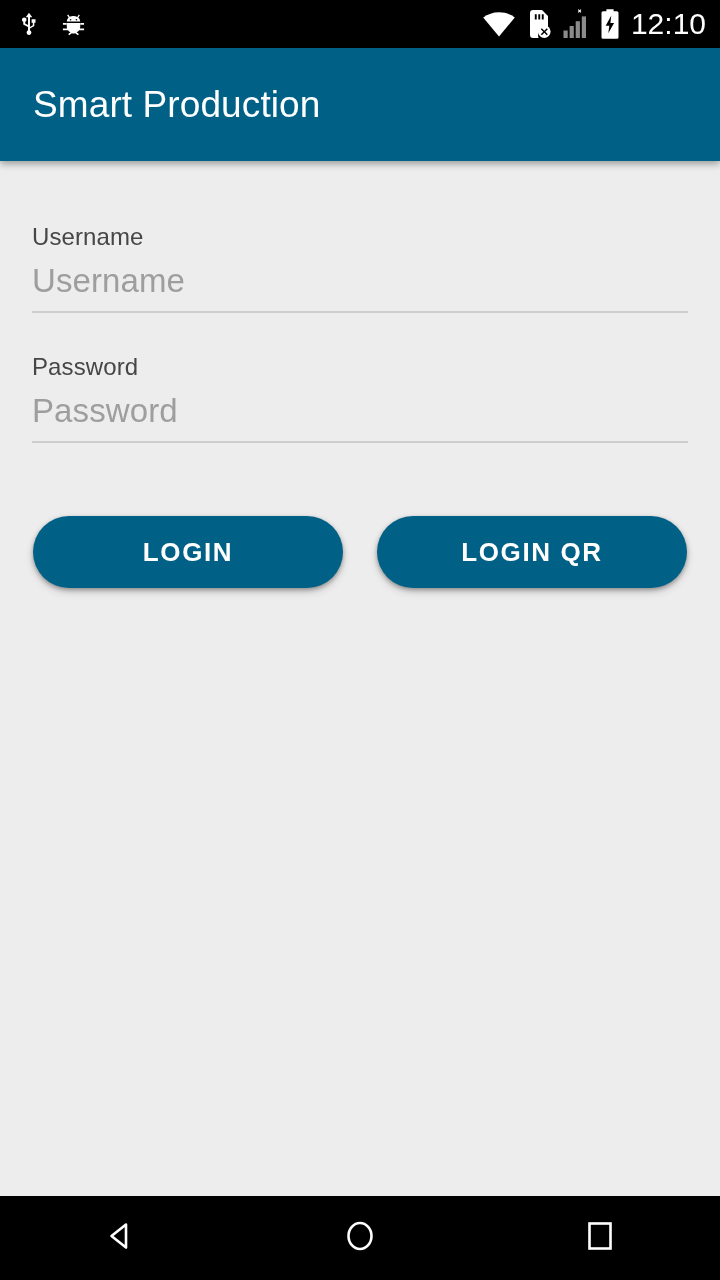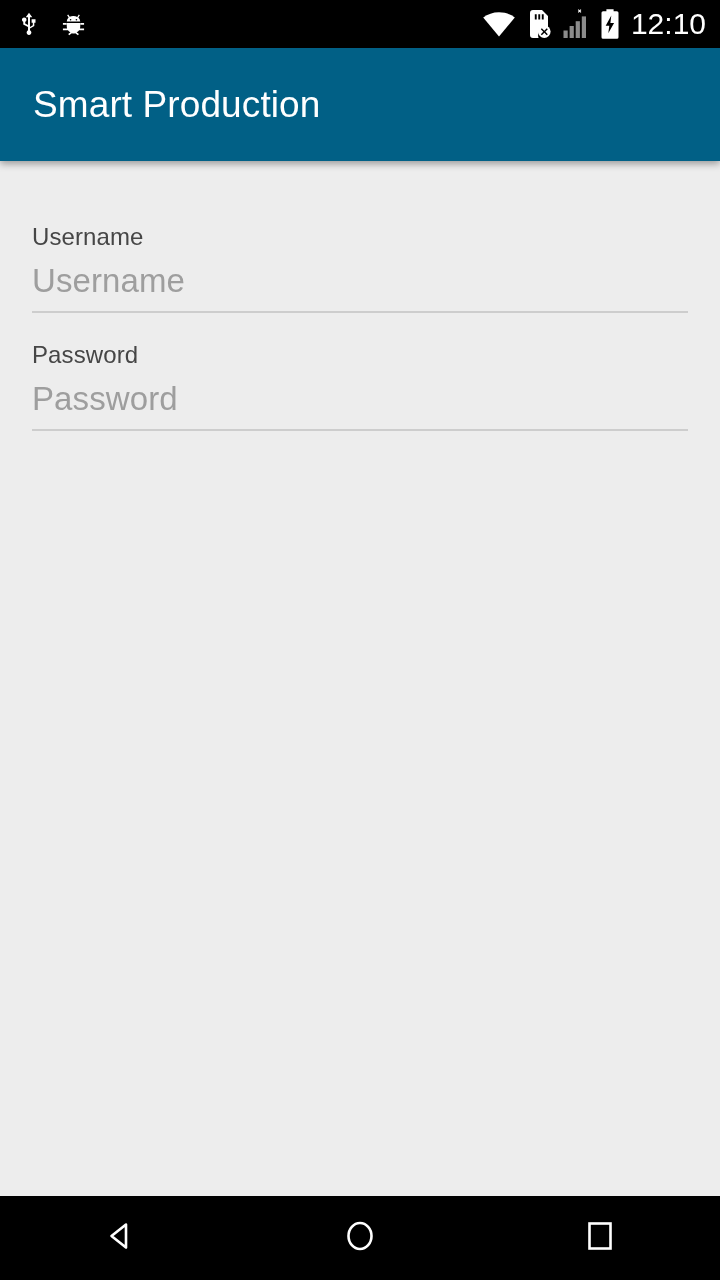--- a/index.html
+++ b/index.html
@@ -92,21 +92,21 @@
     height: 805px;
     background: #ededed;
   }
 
   .field-group {
     position: absolute;
     left: 32px;
     width: 656px;
   }
   .field-group.username { top: 62px; }
-  .field-group.password { top: 180px; }
+  .field-group.password { top: 192px; }
 
   .field-label {
     color: #464646;
     font-size: 24px;
     line-height: 28px;
     font-weight: 400;
     letter-spacing: 0.1px;
     height: 28px;
     display: block;
   }
@@ -250,20 +250,24 @@
       <input class="field-input" type="text" placeholder="Username" style="">
       <div class="field-underline"></div>
     </div>
 
     <div class="field-group password">
       <label class="field-label">Password</label>
       <input class="field-input" type="text" placeholder="Password" style="">
       <div class="field-underline"></div>
     </div>
 
+    <div class="button-row">
+      <button class="pill-button">LOGIN</button>
+      <button class="pill-button">LOGIN QR</button>
+    </div>
 
   </div>
 
   <div class="nav-bar">
     <div class="nav-btn">
       <span>
         <svg width="44" height="44" viewBox="0 0 44 44" aria-hidden="true">
           <path d="M28 10.5L13.5 22 28 33.5z" fill="none" stroke="#ffffff" stroke-width="2.6" stroke-linejoin="round"></path>
         </svg>
       </span>

